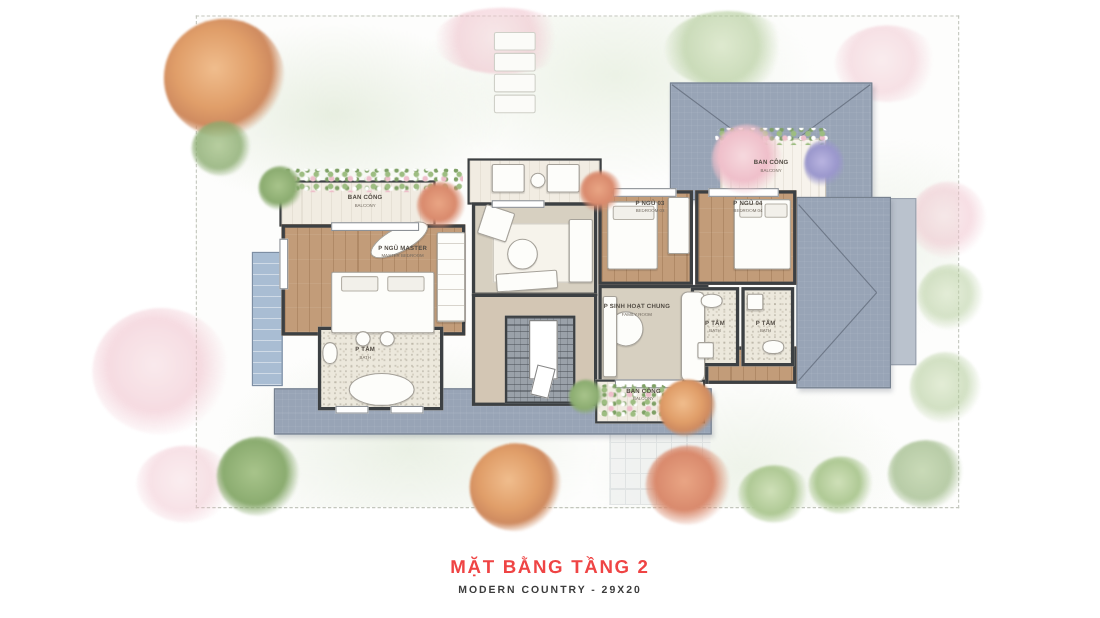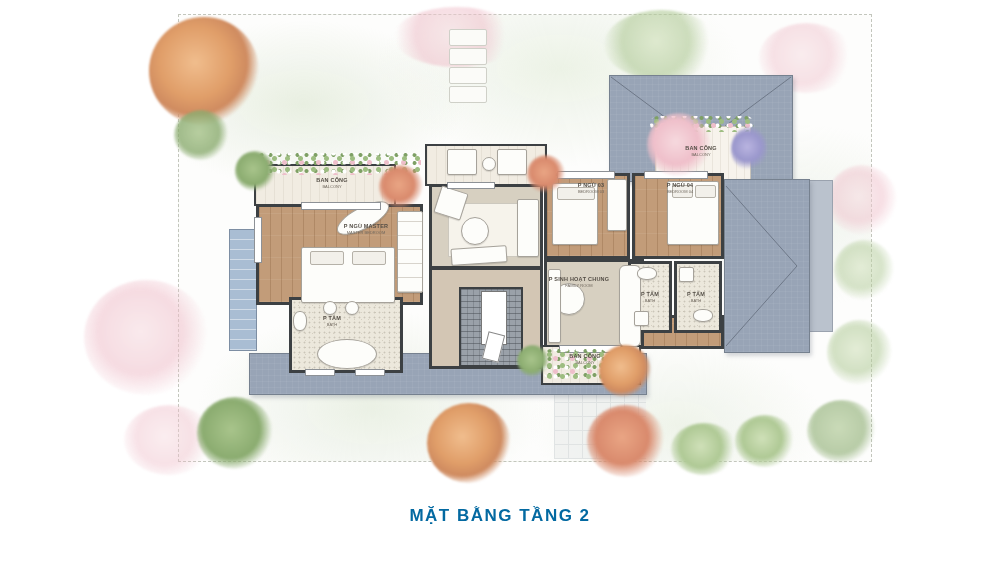--- a/index.html
+++ b/index.html
@@ -48,21 +48,21 @@
   .furn{position:absolute;background:#fdfdfa;border:1px solid #a6a29a;border-radius:2px;box-shadow:0 1px 1px rgba(0,0,0,.12);}
   .win{position:absolute;background:#ffffff;border:1px solid #8d9196;z-index:22;}
   .rlabel{position:absolute;text-align:center;color:#544e46;line-height:1.3;z-index:40;}
   .rlabel .nm{display:block;font-size:5.5px;font-weight:bold;letter-spacing:.2px;}
   .rlabel .sb{display:block;font-size:4px;color:#6f6islands;color:#6f675d;}
   .stairs{position:absolute;background:#9aa1a9;
         background-image:repeating-linear-gradient(180deg, rgba(70,75,82,.5) 0 1px, transparent 1px 6px),
                          repeating-linear-gradient(90deg, rgba(70,75,82,.25) 0 1px, transparent 1px 6px);
         border:2px solid var(--wall);box-sizing:border-box;z-index:15;}
   .caption{position:absolute;left:0;right:0;top:506px;text-align:center;}
-  .cap-main{font-size:17px;font-weight:bold;letter-spacing:1.5px;color:#0369a1;}
+  .cap-main{font-size:17px;font-weight:bold;letter-spacing:1.5px;color:#ef4444;}
   .cap-sub{margin-top:5px;font-size:9.5px;font-weight:bold;letter-spacing:1.8px;color:#3d3d3d;}
   .pav{position:absolute;background:#fbfbf8;border:1px solid #cfd0c8;border-radius:2px;}
   .grid{position:absolute;background-color:#eef0ef;opacity:.75;
         background-image:repeating-linear-gradient(0deg,#d8dcdd 0 1px,transparent 1px 14px),
                          repeating-linear-gradient(90deg,#d8dcdd 0 1px,transparent 1px 14px);}
   svg.ridge{position:absolute;left:0;top:0;width:100%;height:100%;}
 </style>
 </head>
 <body>
 
@@ -248,14 +248,15 @@
       <span class="sb">BATH</span>
     </div>
     <div class="rlabel" style="left:366px;top:338px;width:80px;">
       <span class="nm">BAN CÔNG</span>
       <span class="sb">BALCONY</span>
     </div>
   </div>
 
   <div class="caption">
     <div class="cap-main">MẶT BẰNG TẦNG 2</div>
+    <div class="cap-sub">MODERN COUNTRY - 29X20</div>
   </div>
 </div>
 
 </body></html>

